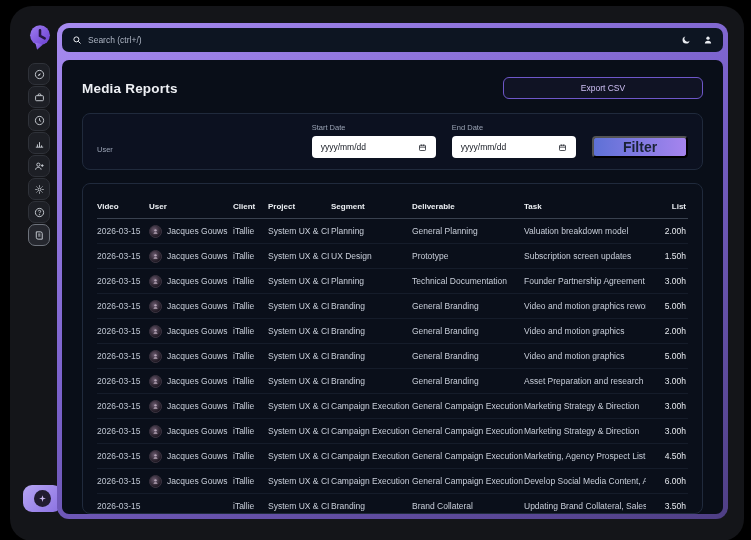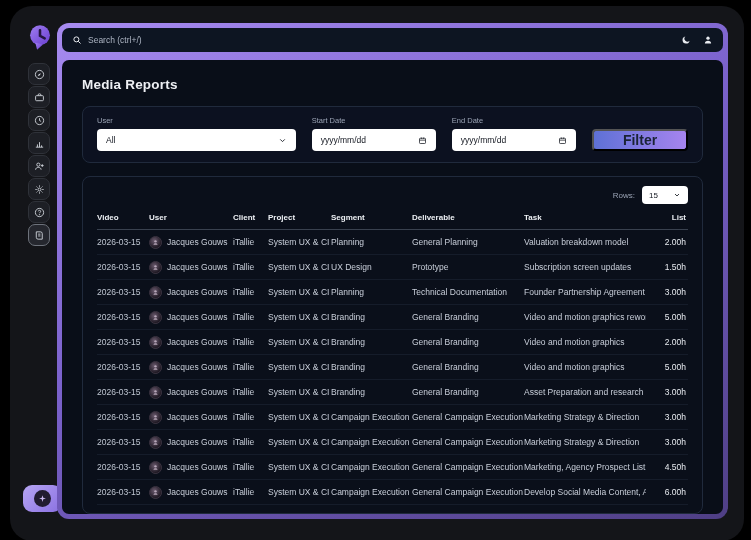--- a/index.html
+++ b/index.html
@@ -179,31 +179,26 @@
           <circle cx="12" cy="7.5" r="4"></circle>
             <path d="M4.5 20.5c0-4 3.2-6.5 7.5-6.5s7.5 2.5 7.5 6.5z"></path>
         </svg>
       </div>
     </div>
 
     <div class="content">
 
       <div class="page-head">
         <div class="page-title">Media Reports</div>
+        <button class="export-btn">Export CSV</button>
       </div>
 
       <div class="filter-card">
         <div class="field f-user">
           <label>User</label>
-          <div class="control">
-            <span>All</span>
-            <svg viewBox="0 0 24 24" fill="none" stroke="currentColor" stroke-width="2.6">
-              <path d="M6 9l6 6 6-6"></path>
-            </svg>
-          </div>
         </div>
         <div class="field f-date">
           <label>Start Date</label>
           <div class="control">
             <span>yyyy/mm/dd</span>
             <svg viewBox="0 0 24 24" fill="none" stroke="currentColor" stroke-width="2.2">
               <rect x="4" y="6" width="16" height="14" rx="2"></rect>
                 <path d="M4 11h16M9 4v4M15 4v4"></path>
             </svg>
           </div>
@@ -215,29 +210,20 @@
             <svg viewBox="0 0 24 24" fill="none" stroke="currentColor" stroke-width="2.2">
               <rect x="4" y="6" width="16" height="14" rx="2"></rect>
                 <path d="M4 11h16M9 4v4M15 4v4"></path>
             </svg>
           </div>
         </div>
         <button class="filter-btn">Filter</button>
       </div>
 
       <div class="table-card">
-        <div class="rows-bar">
-          <span>Rows:</span>
-          <div class="rows-select">
-            <span>15</span>
-            <svg viewBox="0 0 24 24" fill="none" stroke="currentColor" stroke-width="2.8">
-              <path d="M6 9l6 6 6-6"></path>
-            </svg>
-          </div>
-        </div>
 
         <table>
           <colgroup>
             <col style="width:52px">
               <col style="width:84px">
               <col style="width:35px">
             <col style="width:63px">
               <col style="width:81px">
               <col style="width:112px">
             <col>

